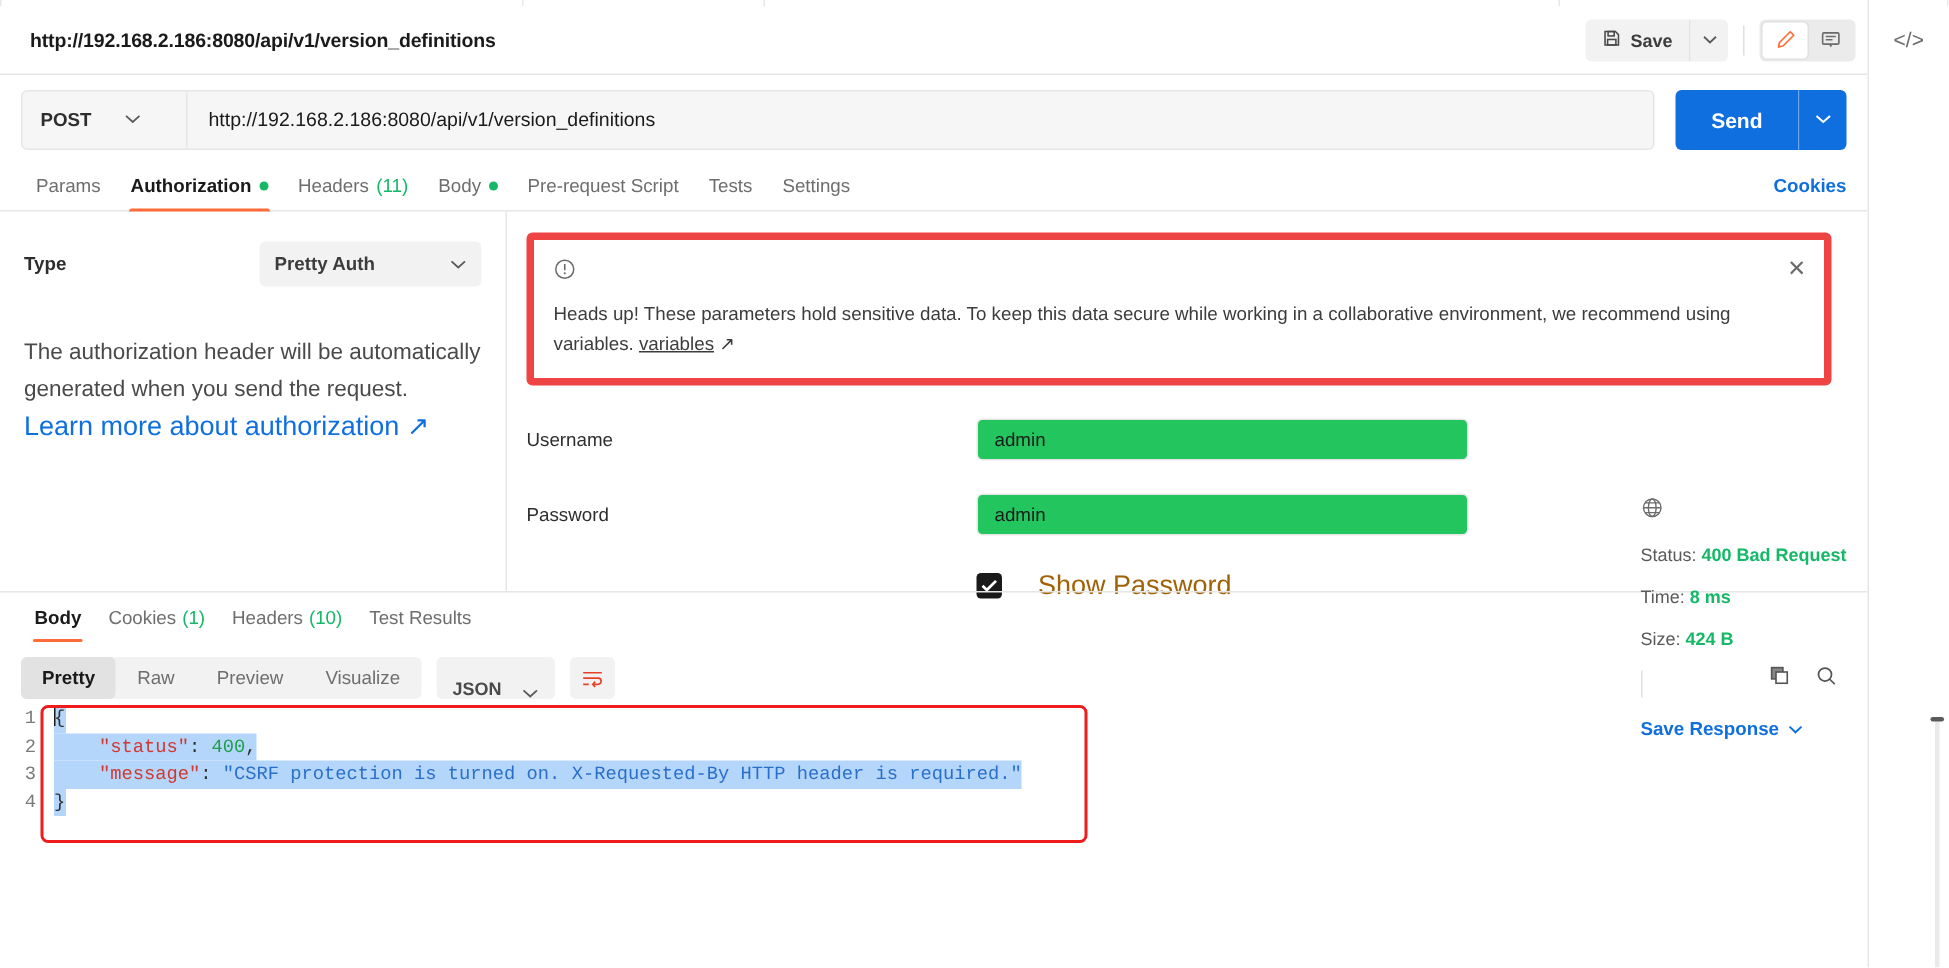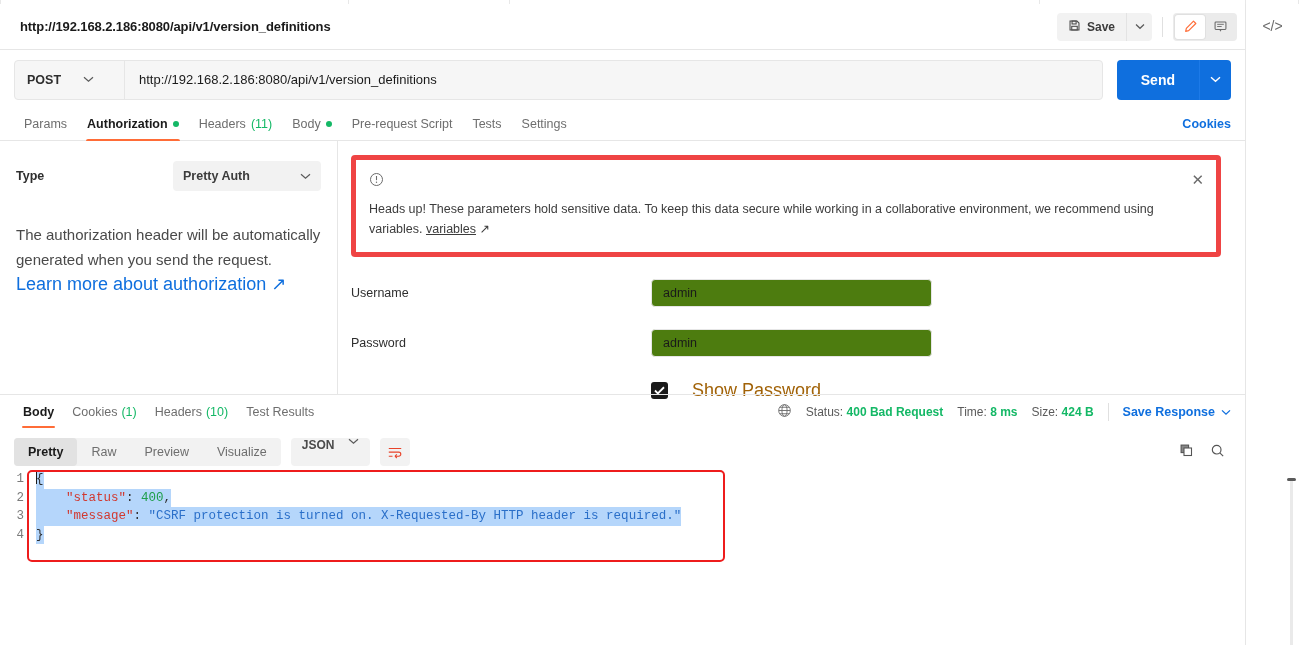--- a/index.html
+++ b/index.html
@@ -124,21 +124,21 @@
     border: 5px solid #ef4444; border-radius: 4px;
     padding: 11px 14px 12px 13px; min-height: 58px; flex-direction: column;
   }
   .banner-text { font-size: 12.5px; line-height: 1.62; color: #3c3c3c; max-width: 850px; padding-right:30px;}
   .banner-link { text-decoration: underline; cursor: pointer; color:#3c3c3c; }
   .banner-close { position: absolute; top: 12px; right: 12px; cursor: pointer; color: #6b6b6b; font-size:15px; line-height:1;}
 
   .field-row { display: flex; align-items: center; margin-top: 22px; }
   .field-label { width: 300px; font-size: 12.5px; color: #2e2e2e; }
   .field-input {
-    width: 281px; height: 28px; background: #4d7c0f; border: 1px solid #e6e6e6;
+    width: 328px; height: 28px; background: #22c55e; border: 1px solid #e6e6e6;
     border-radius: 4px; padding: 0 11px;
     font-family: inherit; font-size: 12.5px; color: #1a1a1a; outline: none;
   }
   .check-row { display: flex; align-items: center; gap: 12px; margin-top: 23px; margin-left: 300px; }
   .checkbox {
     width: 17px; height: 17px; background: #1a1a1a; border-radius: 3px;
     display: flex; align-items: center; justify-content: center; cursor: pointer;
   }
   .check-label { font-size: 18px; color: #a16207; cursor: pointer; margin-left: 12px; }
 
@@ -150,38 +150,38 @@
   }
   .resp-tab {
     position: relative; display: flex; align-items: center; gap: 4px;
     height: 35px; padding: 0 9px; cursor: pointer; font-size: 12.5px; color: #6e6e6e;
   }
   .resp-tab.active { color: #1a1a1a; font-weight: bold; }
   .resp-tab.active::after {
     content: ''; position: absolute; left: 8px; right: 8px; bottom: 2px;
     height: 2px; background: #ff6c37; border-radius: 2px;
   }
-  .status-area { margin-left: auto; display: flex; align-items: center; gap: 14px; font-size: 12px; color: #5a5a5a; }
+  .status-area { margin-left: auto; display: flex; align-items: flex-start; gap: 14px; font-size: 12px; color: #5a5a5a; flex-direction: column; }
   .stat-val { color: #14b866; font-weight: bold; }
   .sdiv { width:1px; height:18px; background:#e0e0e0; }
   .save-resp { color: #0f6fde; font-weight: bold; font-size: 12.5px; cursor: pointer; display:flex; align-items:center; gap:6px;}
 
   
   .resp-tools {
     position: absolute; top: 434px; left: 0; width: 1245px; height: 36px;
     display: flex; align-items: center; padding: 0 14px;
   }
   .seg { display: flex; align-items: center; background: #f2f2f2; border-radius: 4px; height: 28px; }
   .seg-item {
     height: 28px; padding: 0 14px; display: flex; align-items: center;
     font-size: 12.5px; color: #6e6e6e; cursor: pointer; border-radius: 4px;
   }
   .seg-item.active { background: #e2e2e2; color: #1a1a1a; font-weight: bold; }
   .fmt-select {
-    margin-left: 10px; display: flex; align-items: flex-start; gap: 14px;
+    margin-left: 10px; display: flex; align-items: flex-end; gap: 14px;
     height: 28px; padding: 0 11px; background: #f2f2f2; border-radius: 4px;
     cursor: pointer; font-size: 12px; font-weight: bold; color: #4a4a4a;
   }
   .wrap-btn {
     margin-left: 10px; width: 30px; height: 28px; background: #f2f2f2; border-radius: 4px;
     display: flex; align-items: center; justify-content: center; cursor: pointer;
   }
   .resp-tools-right { margin-left: auto; display: flex; align-items: center; gap: 16px; padding-right: 6px; }
   .tool-icon { cursor: pointer; color: #555; }
 

